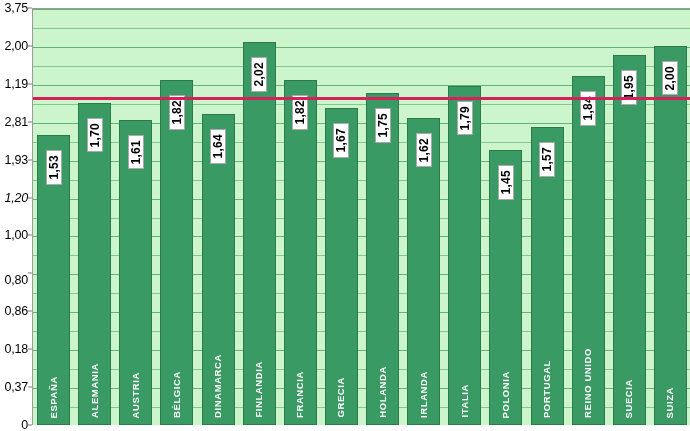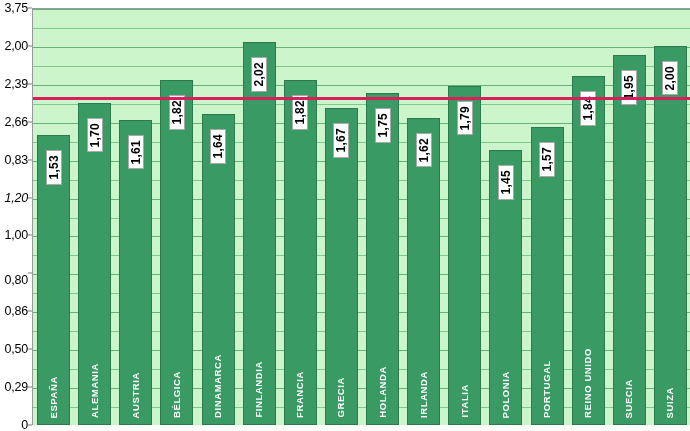--- a/index.html
+++ b/index.html
@@ -125,37 +125,37 @@
   }
 </style>
 </head>
 <body>
 
 <div id="chart-root">
 
   <div id="y-axis">
       <div class="ytick" style="top: 425px;">0</div>
       <div class="ytick-mark" style="top: 425px;"></div>
-      <div class="ytick" style="top: 387.091px;">0,29</div>
+      <div class="ytick" style="top: 387.091px;">0,37</div>
       <div class="ytick-mark" style="top: 387.091px;"></div>
-      <div class="ytick" style="top: 349.182px;">0,50</div>
+      <div class="ytick" style="top: 349.182px;">0,18</div>
       <div class="ytick-mark" style="top: 349.182px;"></div>
       <div class="ytick" style="top: 311.273px;">0,86</div>
       <div class="ytick-mark" style="top: 311.273px;"></div>
       <div class="ytick" style="top: 280px;">0,80</div>
       <div class="ytick-mark" style="top: 273.364px;"></div>
       <div class="ytick" style="top: 235.455px;">1,00</div>
       <div class="ytick-mark" style="top: 235.455px;"></div>
       <div class="ytick" style="top: 197.545px; font-style: italic;">1,20</div>
       <div class="ytick-mark" style="top: 197.545px;"></div>
-      <div class="ytick" style="top: 159.636px;">0,83</div>
+      <div class="ytick" style="top: 159.636px;">1,93</div>
       <div class="ytick-mark" style="top: 159.636px;"></div>
-      <div class="ytick" style="top: 121.727px;">2,66</div>
+      <div class="ytick" style="top: 121.727px;">2,81</div>
       <div class="ytick-mark" style="top: 121.727px;"></div>
-      <div class="ytick" style="top: 83.8182px;">2,39</div>
+      <div class="ytick" style="top: 83.8182px;">1,19</div>
       <div class="ytick-mark" style="top: 83.8182px;"></div>
       <div class="ytick" style="top: 45.9091px;">2,00</div>
       <div class="ytick-mark" style="top: 45.9091px;"></div>
       <div class="ytick" style="top: 8px;">3,75</div>
       <div class="ytick-mark" style="top: 8px;"></div>
     </div>
 
   <div id="plot">
     <div id="gridlines">
         <div class="gridline" style="top: 398.045px;"></div>

